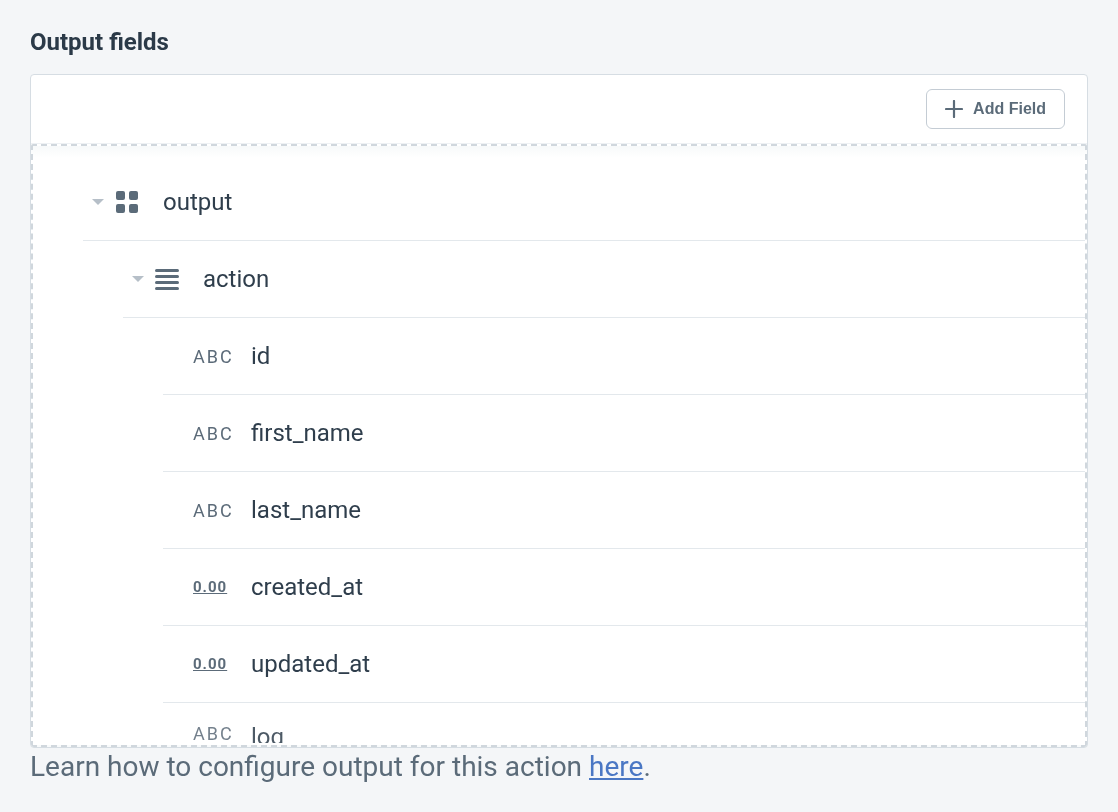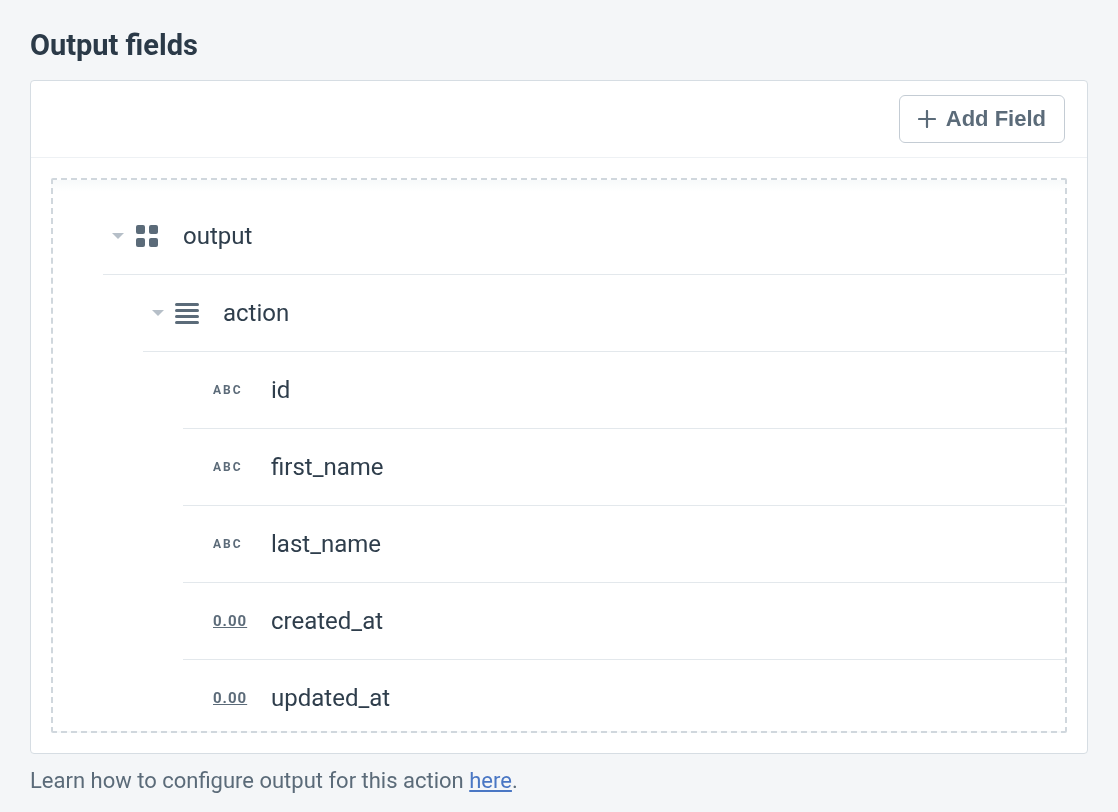--- a/index.html
+++ b/index.html
@@ -7,21 +7,21 @@
     width: 1118px;
     height: 812px;
     background: #f4f6f8;
     font-family: -apple-system, BlinkMacSystemFont, "Segoe UI", Roboto, Helvetica, Arial, sans-serif;
     color: #2b3a48;
   }
   .page {
     padding: 28px 30px 10px 30px;
   }
   .section-title {
-    font-size: 29px;
+    font-size: 24px;
     font-weight: 700;
     color: #2b3a48;
     margin-bottom: 18px;
   }
   .card {
     background: #ffffff;
     border: 1px solid #d6dde3;
     border-radius: 4px;
     width: 100%;
     height: 674px;
@@ -38,30 +38,30 @@
     border-bottom: 1px solid #eef1f4;
   }
   .btn {
     display: inline-flex;
     align-items: center;
     gap: 10px;
     background: #ffffff;
     border: 1px solid #c4ccd4;
     border-radius: 6px;
     padding: 10px 18px;
-    font-size: 22px;
+    font-size: 16px;
     font-weight: 600;
     color: #5b6b79;
     cursor: pointer;
   }
   .btn svg { display:block; }
   
   .schema-wrap {
     flex: 1;
-    margin: 20px;
+    margin: 0;
     border: 2px dashed #d0d7dd;
     border-radius: 2px;
     position: relative;
     overflow: hidden;
     background: linear-gradient(#f7f9fa, #ffffff 12px);
     text-align: center;
   }
   .schema-inner {
     position: absolute;
     inset: 0;
@@ -104,32 +104,32 @@
     width: 58px;
     display: inline-flex;
     justify-content: flex-start;
     align-items: center;
     color: #5b6b79;
     font-weight: 700;
     font-size: 14px;
     letter-spacing: 2px;
   }
   .type-icon svg { display:block; }
-  .type-text { font-size:12px; font-weight:700; letter-spacing:2px; color:#5c6b79; }
+  .type-text { font-size:18px; font-weight:400; letter-spacing:2px; color:#5c6b79; }
   .type-num  { font-size:15px; font-weight:700; letter-spacing:1px; color:#5c6b79;text-decoration:underline; }
 
   .field-name {
     font-size: 24px;
     color: #2f3e4c;
   }
   .row.last .border-cell { border-bottom: none; }
 
   .caption-line {
-    margin-top: 14px;
-    font-size: 22px;
+    margin-top: 2px;
+    font-size: 28px;
     color: #5b6b79;
   }
   .caption-line a {
     color: #4a77c4;
     text-decoration: underline;
   }
 </style>
 </head>
 <body>
 

